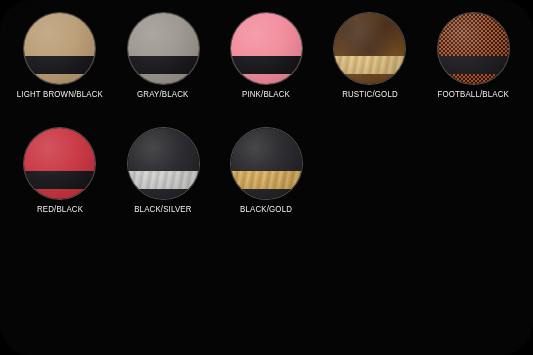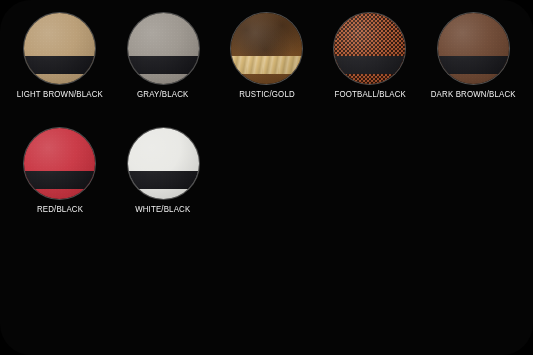--- a/index.html
+++ b/index.html
@@ -143,20 +143,31 @@
           <div class="grain"></div>
           <div class="stripe" style="background: rgb(22, 22, 26);">
             <div class="grain"></div>
           </div>
           <div class="sheen"></div>
         </div>
         <div class="label">GRAY/BLACK</div>
       </div>
       <div class="cell">
         <div class="swatch">
+          <div class="body" style="background: rgb(242, 137, 154);"></div>
+          <div class="grain"></div>
+          <div class="stripe" style="background: rgb(20, 20, 24);">
+            <div class="grain"></div>
+          </div>
+          <div class="sheen"></div>
+        </div>
+        <div class="label">PINK/BLACK</div>
+      </div>
+      <div class="cell">
+        <div class="swatch">
           <div class="body" style="background: rgb(109, 69, 32);"></div>
           <div class="mottle"></div>
           <div class="stripe" style="background: rgb(214, 182, 115);">
             <div class="foil"></div>
           </div>
           <div class="sheen"></div>
         </div>
         <div class="label">RUSTIC/GOLD</div>
       </div>
       <div class="cell">
@@ -165,45 +176,45 @@
           <div class="pebble"></div>
           <div class="stripe" style="background: rgb(27, 27, 31);">
             <div class="grain"></div>
           </div>
           <div class="sheen"></div>
         </div>
         <div class="label">FOOTBALL/BLACK</div>
       </div>
       <div class="cell">
         <div class="swatch">
-          <div class="body" style="background: rgb(107, 69, 48);"></div>
-          <div class="grain"></div>
-          <div class="stripe" style="background: rgb(23, 23, 27);">
-            <div class="grain"></div>
-          </div>
-          <div class="sheen"></div>
-        </div>
-        <div class="label">DARK BROWN/BLACK</div>
-      </div>
-      <div class="cell">
-        <div class="swatch">
           <div class="body" style="background: rgb(200, 50, 63);"></div>
           <div class="grain"></div>
           <div class="stripe" style="background: rgb(21, 21, 25);">
             <div class="grain"></div>
           </div>
           <div class="sheen"></div>
         </div>
         <div class="label">RED/BLACK</div>
       </div>
       <div class="cell">
         <div class="swatch">
-          <div class="body" style="background: rgb(232, 232, 228);"></div>
-          <div class="grain"></div>
-          <div class="stripe" style="background: rgb(22, 22, 26);">
-            <div class="grain"></div>
-          </div>
-          <div class="sheen"></div>
-        </div>
-        <div class="label">WHITE/BLACK</div>
+          <div class="body" style="background: rgb(35, 35, 39);"></div>
+          <div class="grain"></div>
+          <div class="stripe" style="background: rgb(200, 200, 198);">
+            <div class="foil"></div>
+          </div>
+          <div class="sheen"></div>
+        </div>
+        <div class="label">BLACK/SILVER</div>
+      </div>
+      <div class="cell">
+        <div class="swatch">
+          <div class="body" style="background: rgb(34, 34, 38);"></div>
+          <div class="grain"></div>
+          <div class="stripe" style="background: rgb(207, 162, 79);">
+            <div class="foil"></div>
+          </div>
+          <div class="sheen"></div>
+        </div>
+        <div class="label">BLACK/GOLD</div>
       </div>
     </div>
 </div>
 
 </body></html>

